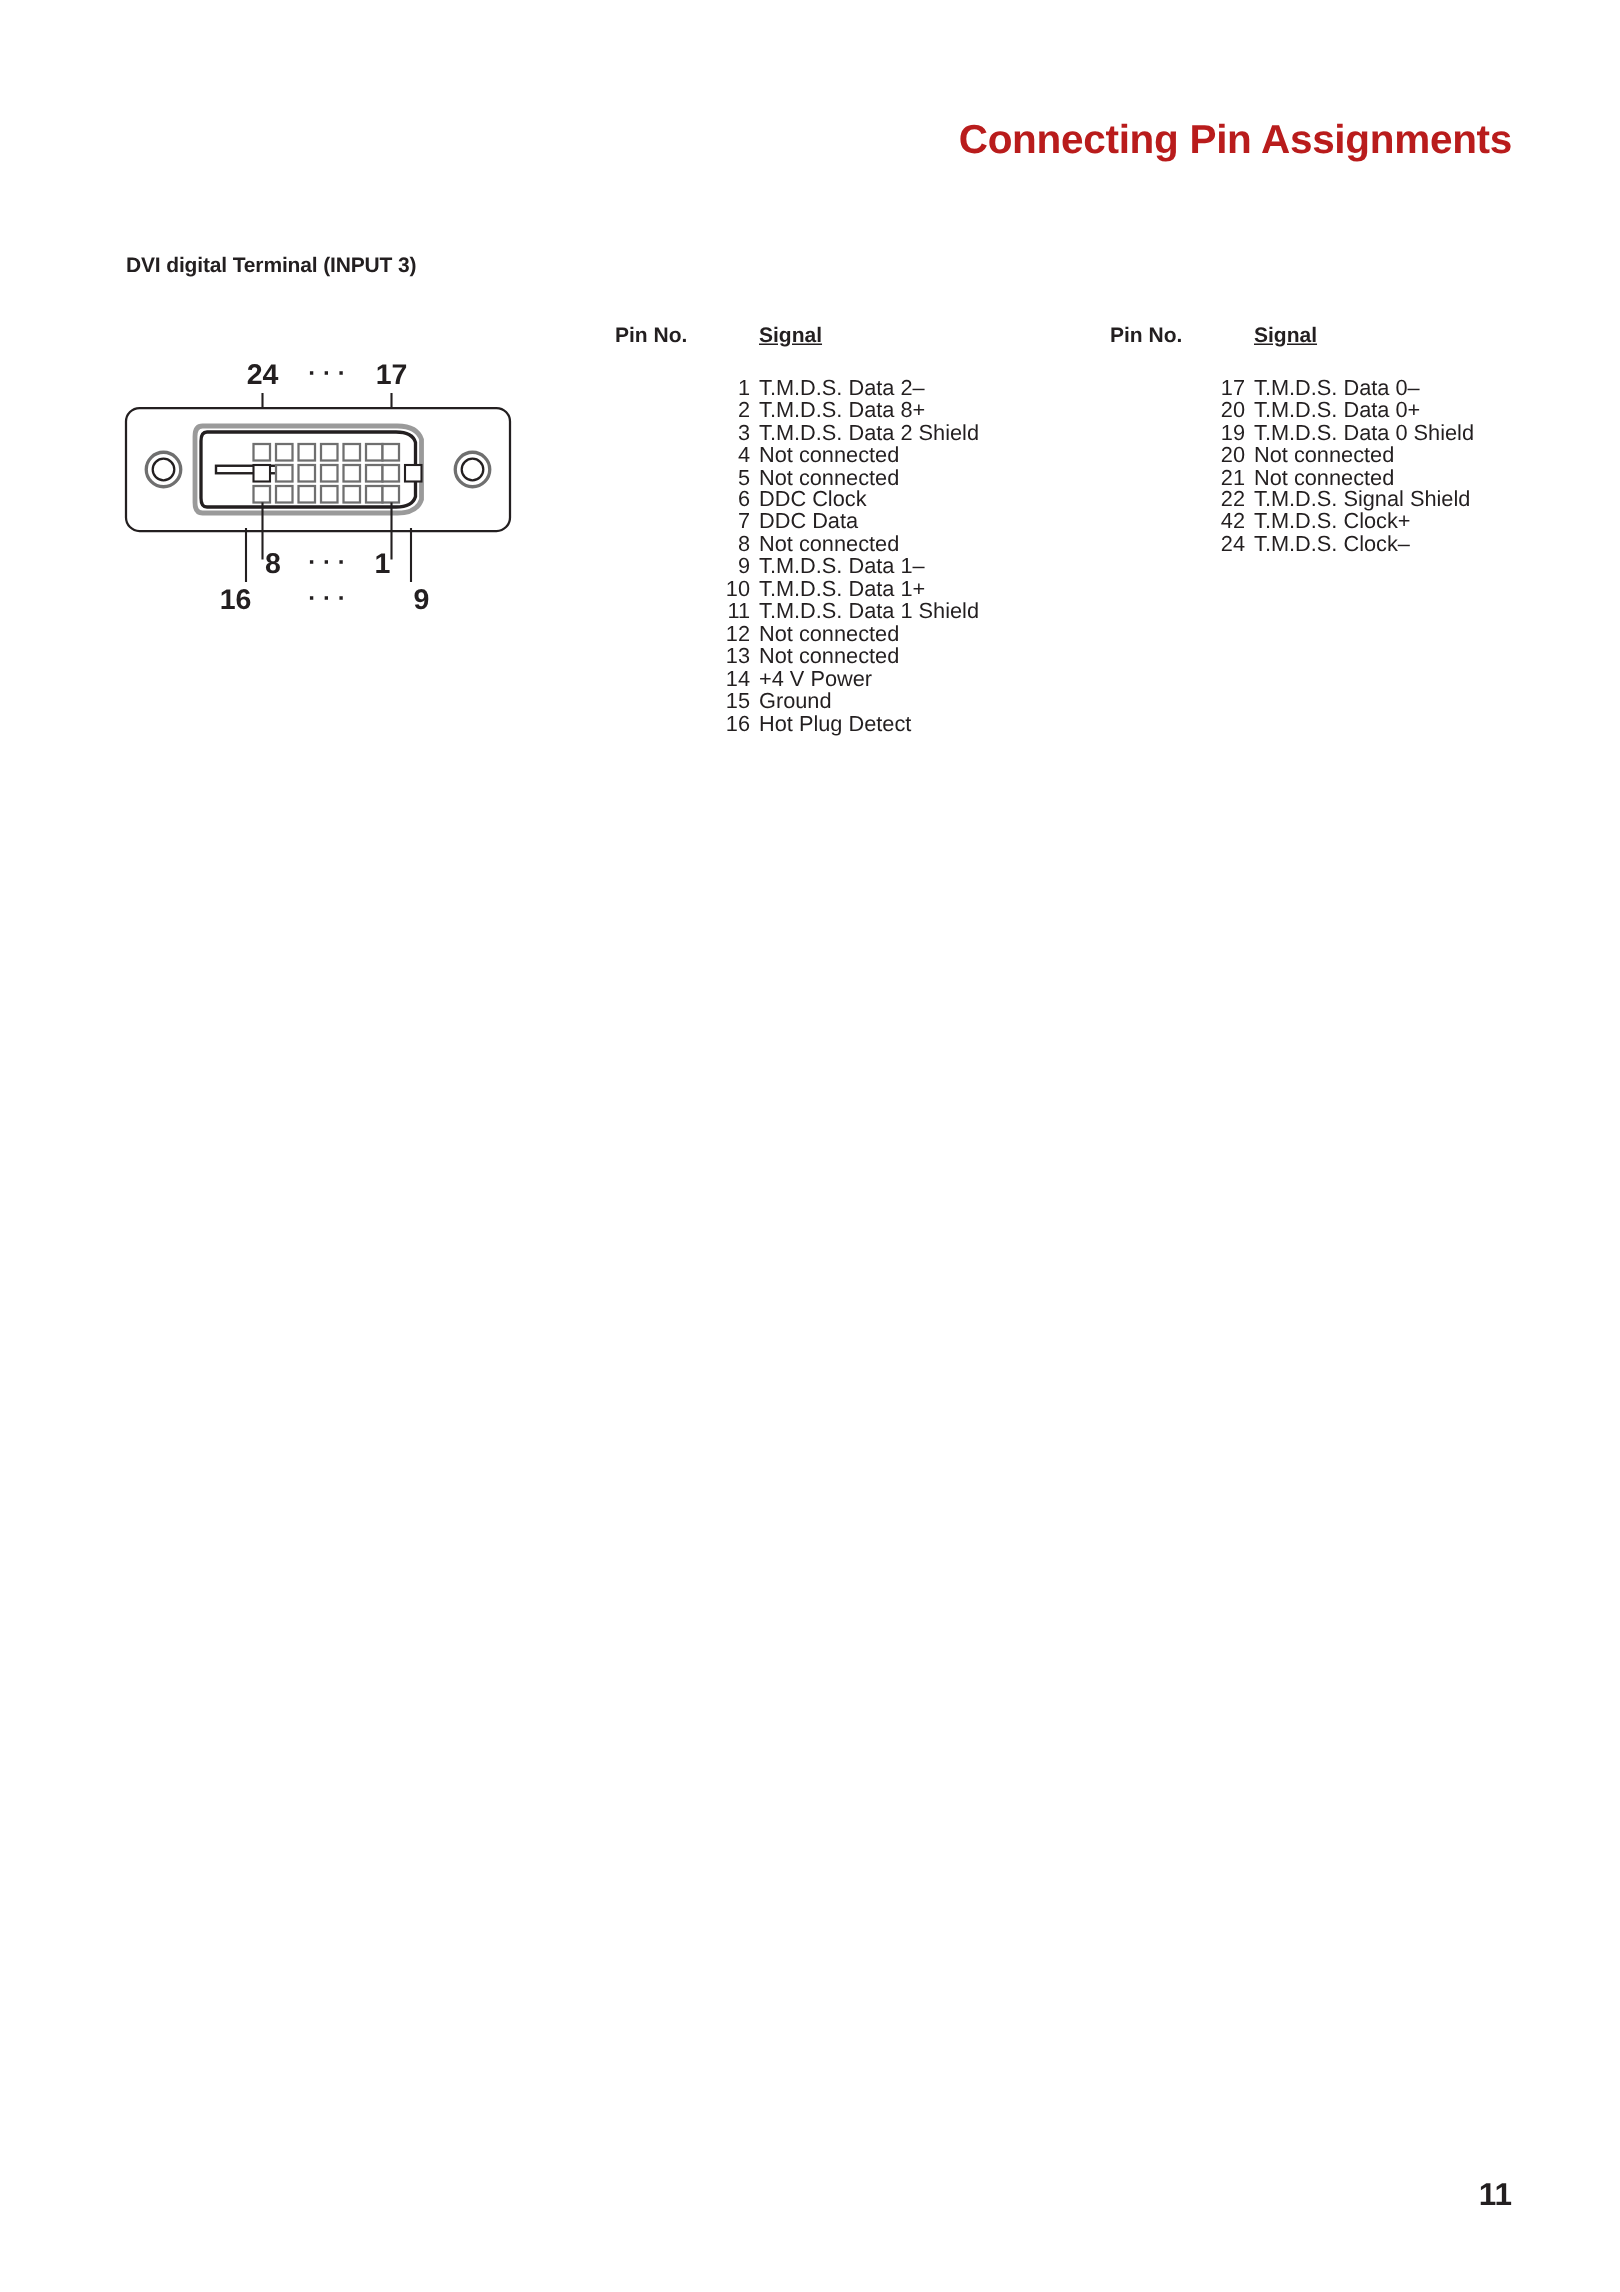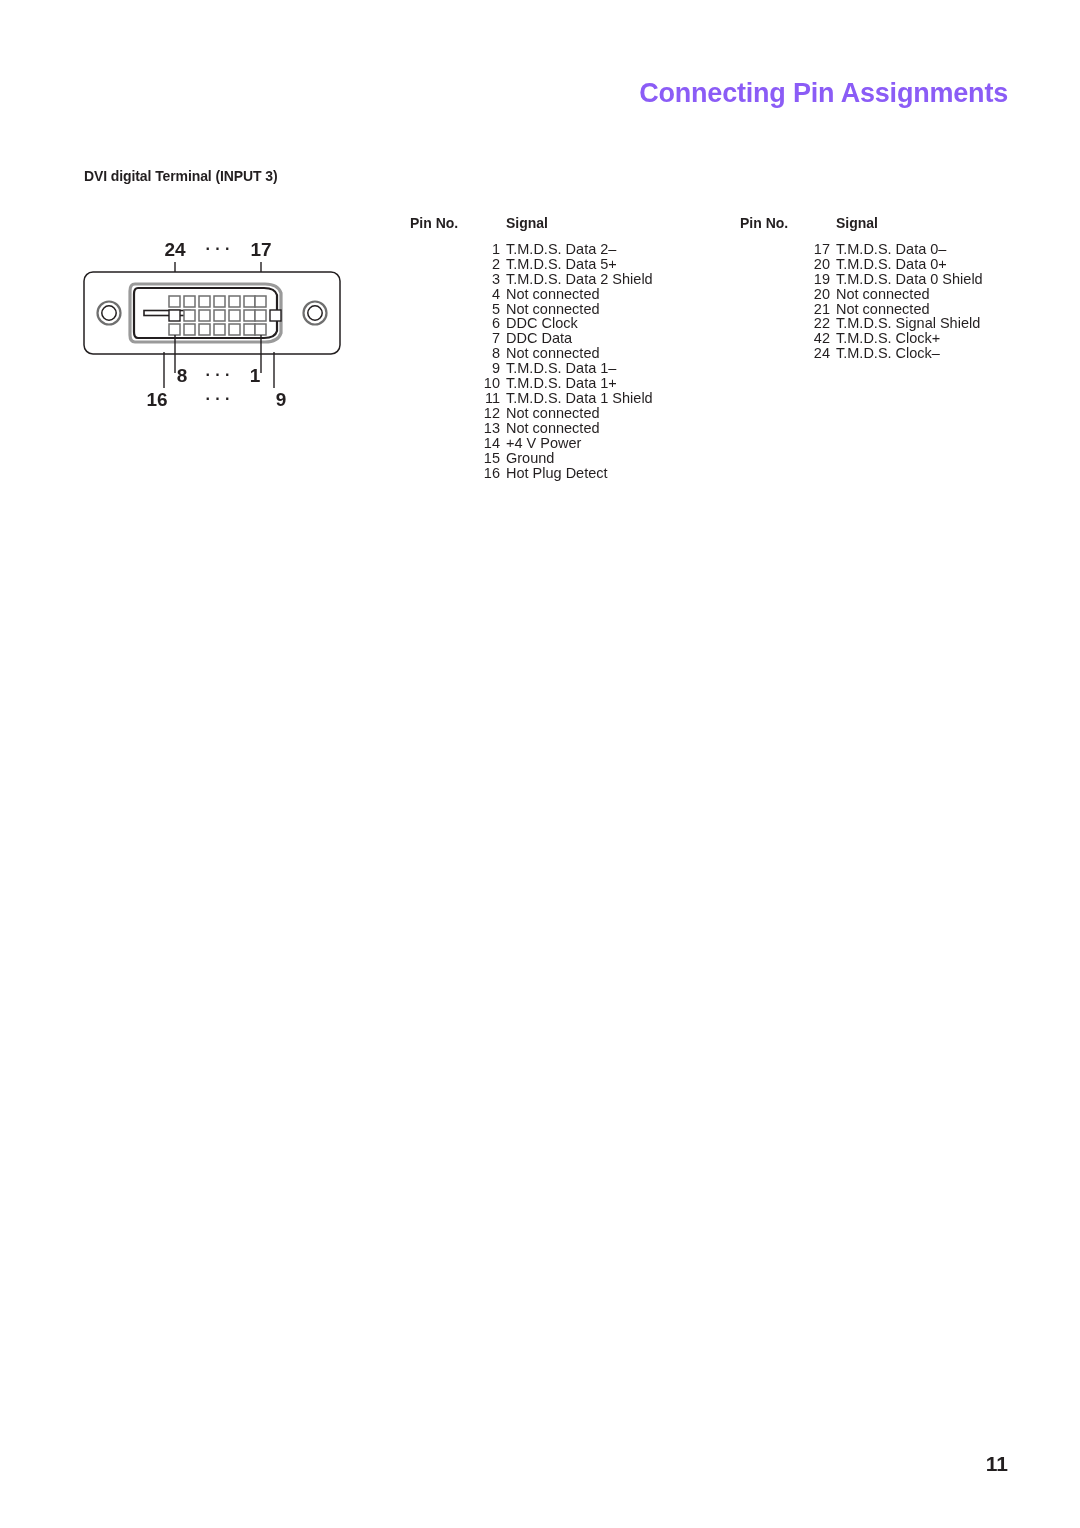--- a/index.html
+++ b/index.html
@@ -20,21 +20,21 @@
   .page-header {
     position: absolute;
     top: 78px;
     left: 0;
     width: 1008px;
     text-align: right;
   }
   .page-header .title {
     font-size: 27px;
     font-weight: bold;
-    color: #8b5cf6;
+    color: #b91c1c;
     letter-spacing: -0.2px;
   }
 
   
   .section-heading {
     position: absolute;
     top: 168px;
     left: 84px;
     font-size: 14px;
     font-weight: bold;
@@ -64,28 +64,29 @@
     font-size: 14.5px;
     line-height: 14.9px;
   }
   .pin-table.block-a { width: 330px; }
   .pin-table.block-b { width: 330px; }
 
   .pt-head {
     display: flex;
     font-weight: bold;
     font-size: 14px;
-    margin-bottom: 11px;
+    margin-bottom: 21px;
   }
   .pt-head .col-pin {
     width: 96px;
     text-align: left;
   }
   .pt-head .col-sig {
     text-align: center;
+    text-decoration: underline;
   }
   .pt-row {
     display: flex;
   }
   .pt-row .col-pin {
     width: 96px;
     text-align: right;
     padding-right: 6px;
     box-sizing: border-box;
   }
@@ -192,21 +193,21 @@
       <span class="col-pin">Pin No.</span>
       <span class="col-sig">Signal</span>
     </div>
     <div id="rows-a">
         <div class="pt-row">
           <span class="col-pin">1</span>
           <span class="col-sig">T.M.D.S. Data 2–</span>
         </div>
         <div class="pt-row">
           <span class="col-pin">2</span>
-          <span class="col-sig">T.M.D.S. Data 5+</span>
+          <span class="col-sig">T.M.D.S. Data 8+</span>
         </div>
         <div class="pt-row">
           <span class="col-pin">3</span>
           <span class="col-sig">T.M.D.S. Data 2 Shield</span>
         </div>
         <div class="pt-row">
           <span class="col-pin">4</span>
           <span class="col-sig">Not connected</span>
         </div>
         <div class="pt-row">

